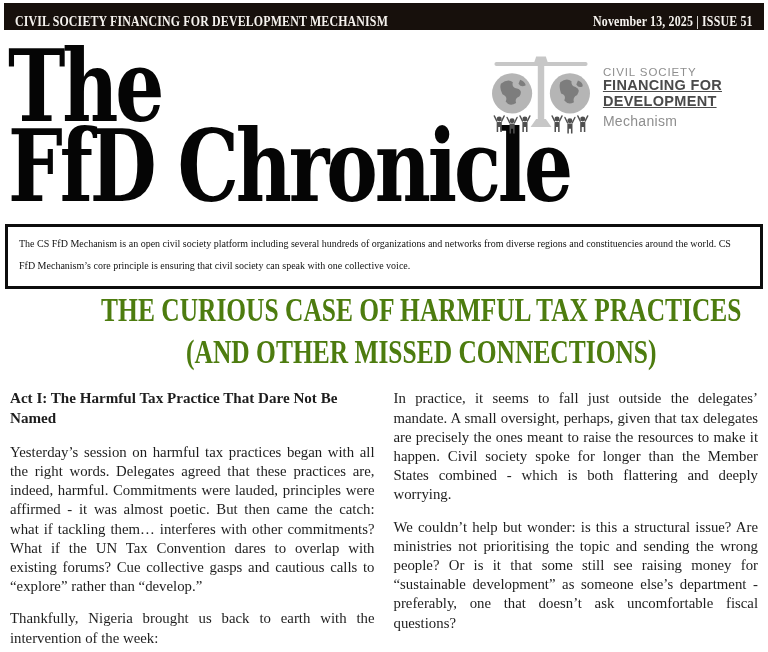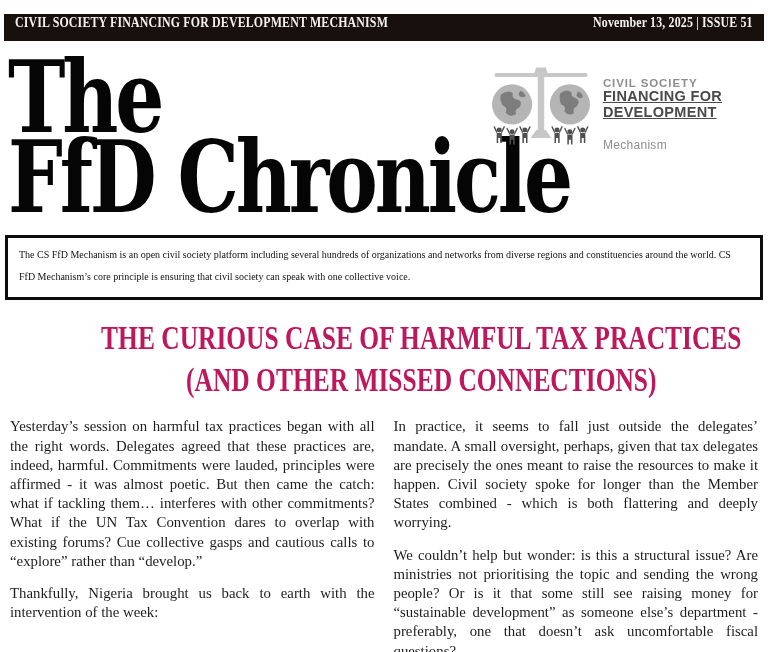--- a/index.html
+++ b/index.html
@@ -4,51 +4,51 @@
 <style>
   html, body { margin:0; padding:0; }
   body {
     width:768px; height:652px; overflow:hidden; background:#ffffff;
     font-family:"Liberation Serif", serif; color:#1d1d1d;
     -webkit-font-smoothing:antialiased;
   }
 
   
   .topbar {
-    margin:14px 4px 0; height:27px; background:#17100c; color:#f5f2ee;
-    display:flex; align-items:flex-start; justify-content:space-between; padding:0 11px;
+    margin:3px 4px 0; height:27px; background:#17100c; color:#f5f2ee;
+    display:flex; align-items:flex-end; justify-content:space-between; padding:0 11px;
   }
   .topbar-left, .topbar-right {
     display:inline-block; font-weight:bold; font-size:14.5px; white-space:nowrap; letter-spacing:.2px;
   }
   .topbar-left  { transform:scaleX(.82); transform-origin:left center; }
   .topbar-right { transform:scaleX(.82); transform-origin:right center; }
 
   
   .masthead { position:relative; height:192px; }
   .masthead-title {
     position:absolute; left:8px; top:16px; color:#050505;
     font-family:"DejaVu Serif", serif; font-weight:bold;
     font-size:99px; line-height:.81; letter-spacing:-4px;
     transform:scaleX(.78); transform-origin:top left; white-space:nowrap;
   }
   .logo { position:absolute; top:24px; right:46px; display:flex; align-items:flex-start; gap:9px; }
   .logo-text { padding-top:12px; font-family:"Liberation Sans", sans-serif; }
-  .logo-l1 { font-size:11.5px; font-weight:bold; letter-spacing:.9px; color:#8e8e8e; }
+  .logo-l1 { font-size:11.5px; font-weight:normal; letter-spacing:.9px; color:#8e8e8e; }
   .logo-l2, .logo-l3 { font-size:14.5px; font-weight:800; letter-spacing:.3px; color:#4a4a4a; line-height:1.08;text-decoration:underline; }
-  .logo-l4 { font-size:12px; color:#8e8e8e; margin-top:18px; letter-spacing:.3px; }
+  .logo-l4 { font-size:14px; color:#8e8e8e; margin-top:4px; letter-spacing:.3px; }
 
   
   .intro-box {
     margin:2px 5px 0; border:3px solid #0d0d0d; padding:6px 11px 9px;
     font-size:10px; line-height:21.8px; color:#111; text-align:left;
   }
 
   
-  .headline { margin-top:17px; text-align:center; color:#be185d; }
+  .headline { text-align:center; color:#4d7c0f; }
   .headline-inner {
     display:inline-block; font-weight:bold; font-size:33.5px; line-height:1.28;
     transform:scaleX(.76); transform-origin:center top; white-space:nowrap;
   }
 
   
   .columns {
     display:flex; gap:19px; margin:15px 10px 0;
     font-size:14.8px; line-height:19.2px; text-align:justify; color:#1d1d1d;
   }
@@ -117,20 +117,21 @@
 
 <div class="headline">
   <div class="headline-inner">
     <div>THE CURIOUS CASE OF HARMFUL TAX PRACTICES</div>
     <div>(AND OTHER MISSED CONNECTIONS)</div>
   </div>
 </div>
 
 <div class="columns">
   <div class="column">
+    <h2 class="col-heading">Act I: The Harmful Tax Practice That Dare Not Be Named</h2>
     <div>
         <p class="body-para"><span>Yesterday’s session on harmful tax practices began with all the right words. Delegates agreed that these practices are, indeed, harmful. Commitments were lauded, principles were affirmed - it was almost poetic. But then came the catch: what if tackling them… interferes with other commitments? What if the UN Tax Convention dares to overlap with existing forums? Cue collective gasps and cautious calls to “explore” rather than “develop.”</span></p>
         <p class="body-para"><span>Thankfully, Nigeria brought us back to earth with the intervention of the week: </span></p>
       </div>
   </div>
   <div class="column">
     <div>
         <p class="body-para"><span>In practice, it seems to fall just outside the delegates’ mandate. A small oversight, perhaps, given that tax delegates are precisely the ones meant to raise the resources to make it happen. Civil society spoke for longer than the Member States combined - which is both flattering and deeply worrying.</span></p>
         <p class="body-para"><span>We couldn’t help but wonder: is this a structural issue? Are ministries not prioritising the topic and sending the wrong people? Or is it that some still see raising money for “sustainable development” as someone else’s department - preferably, one that doesn’t ask uncomfortable fiscal questions?</span></p>
       </div>

